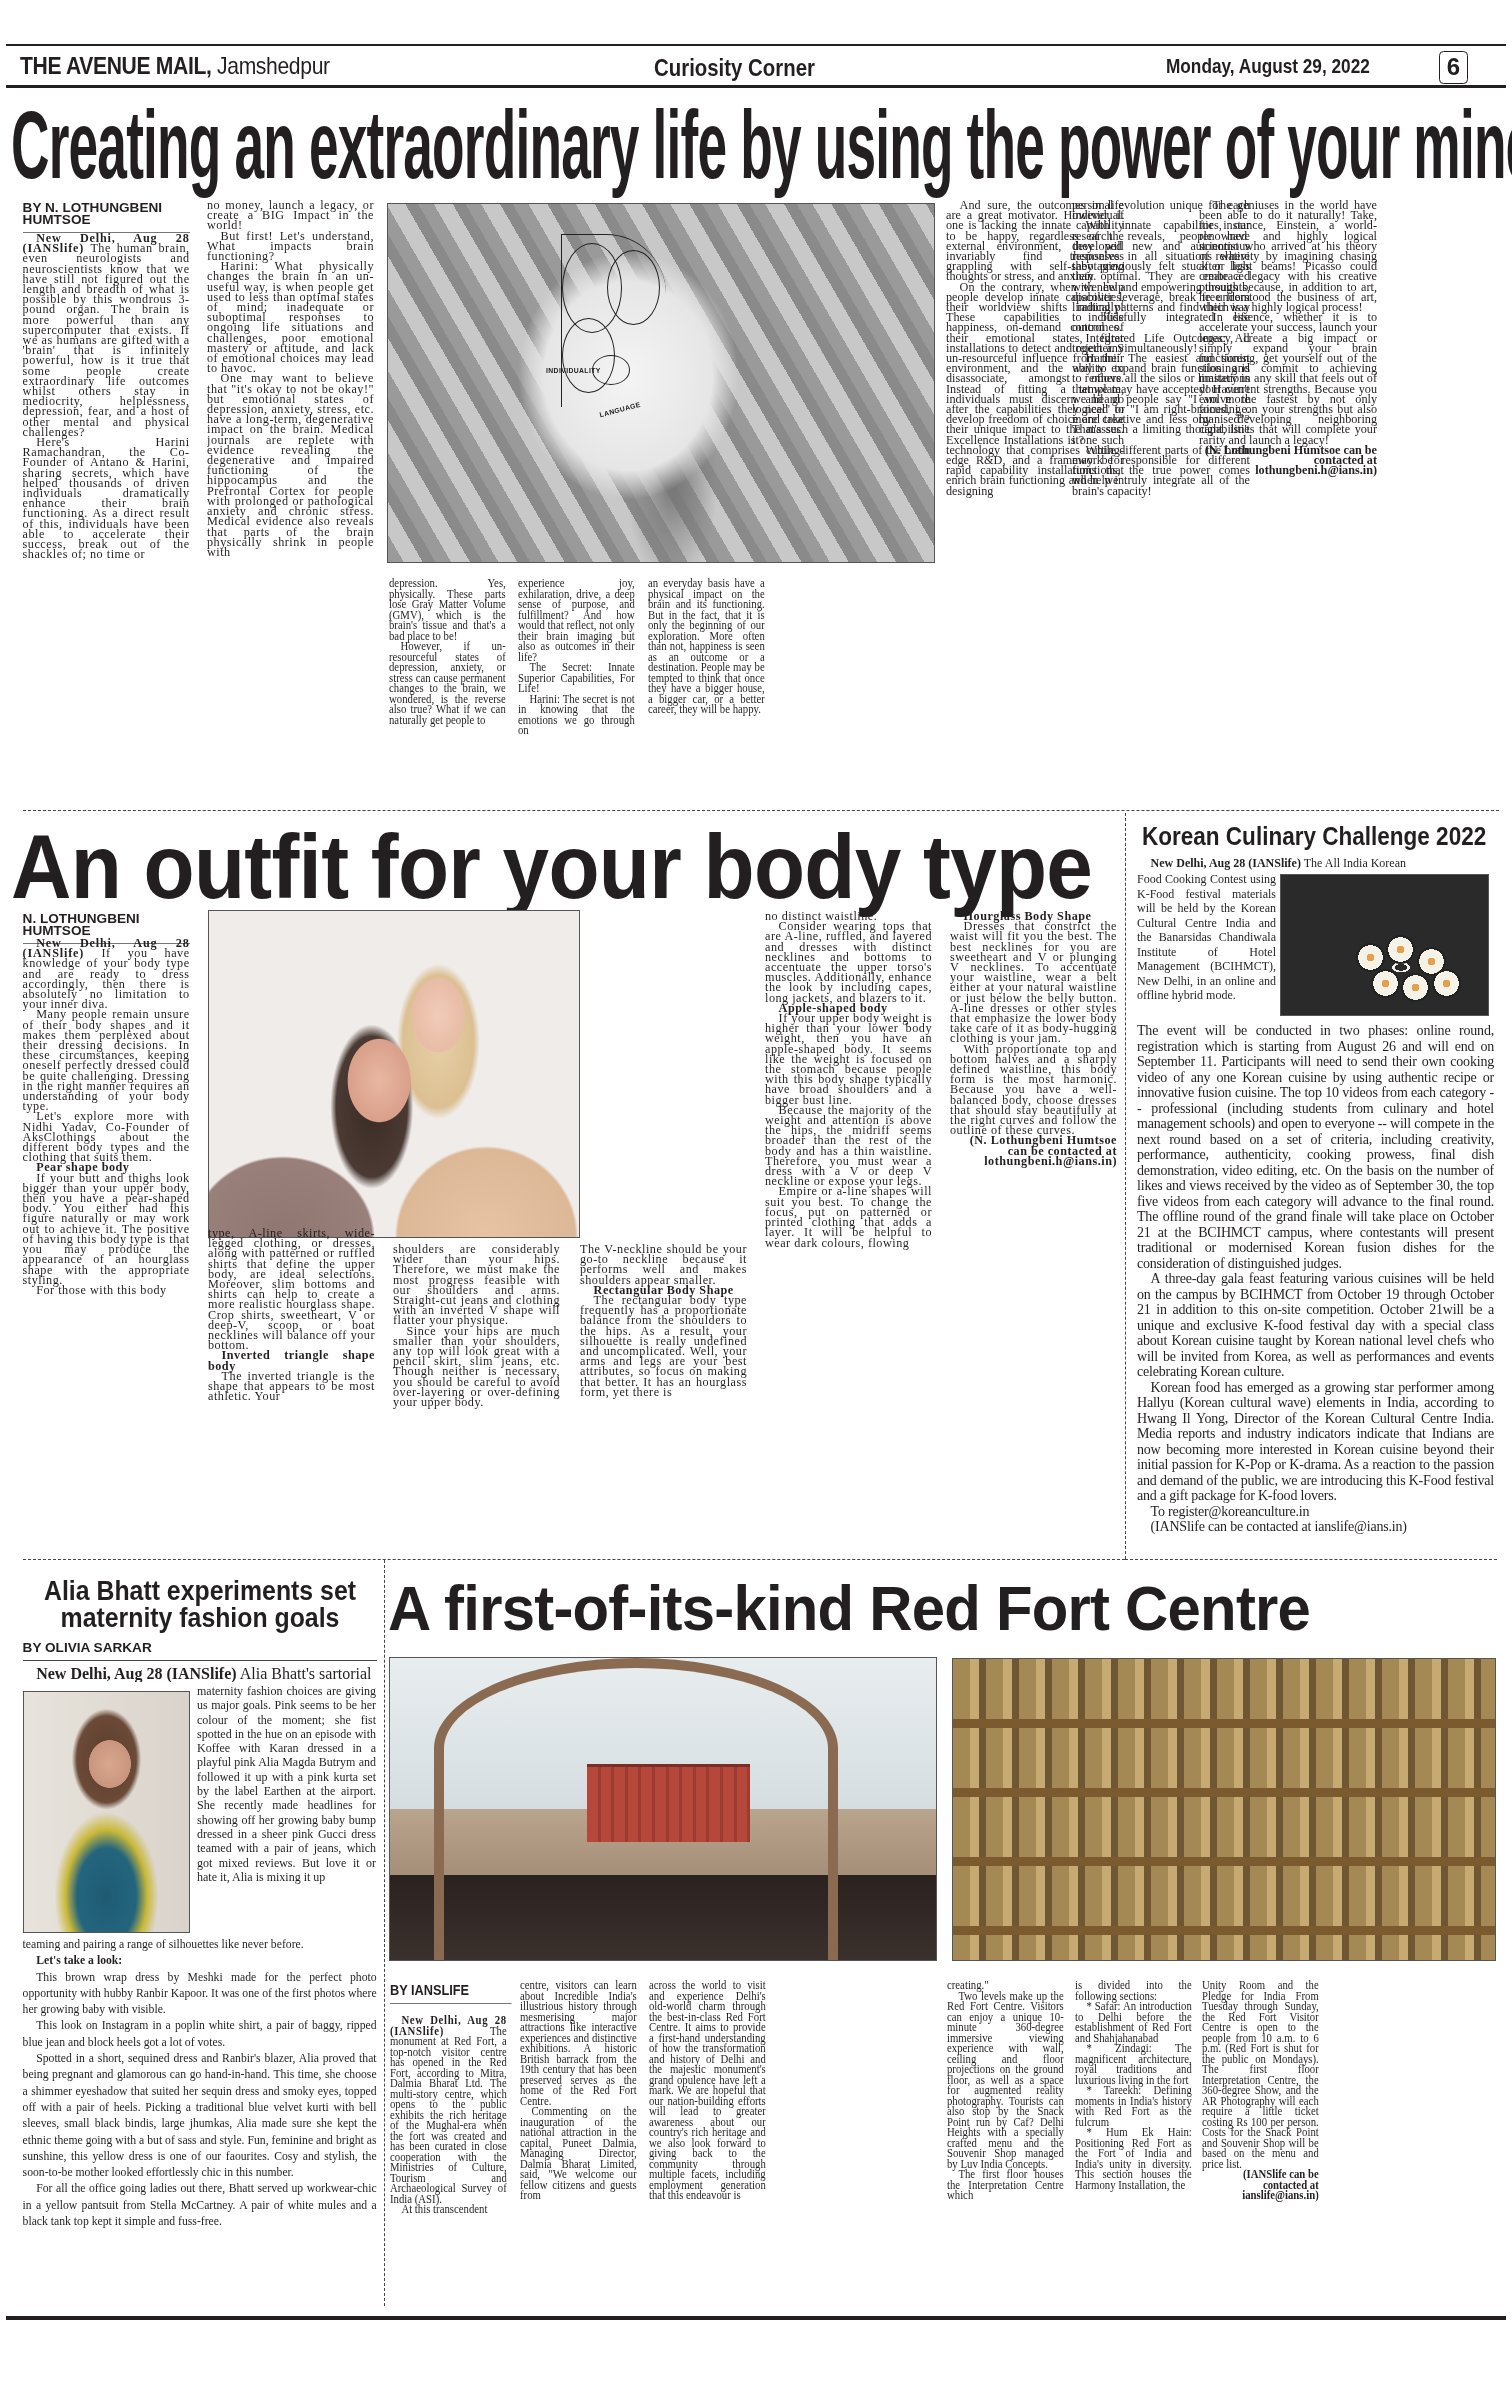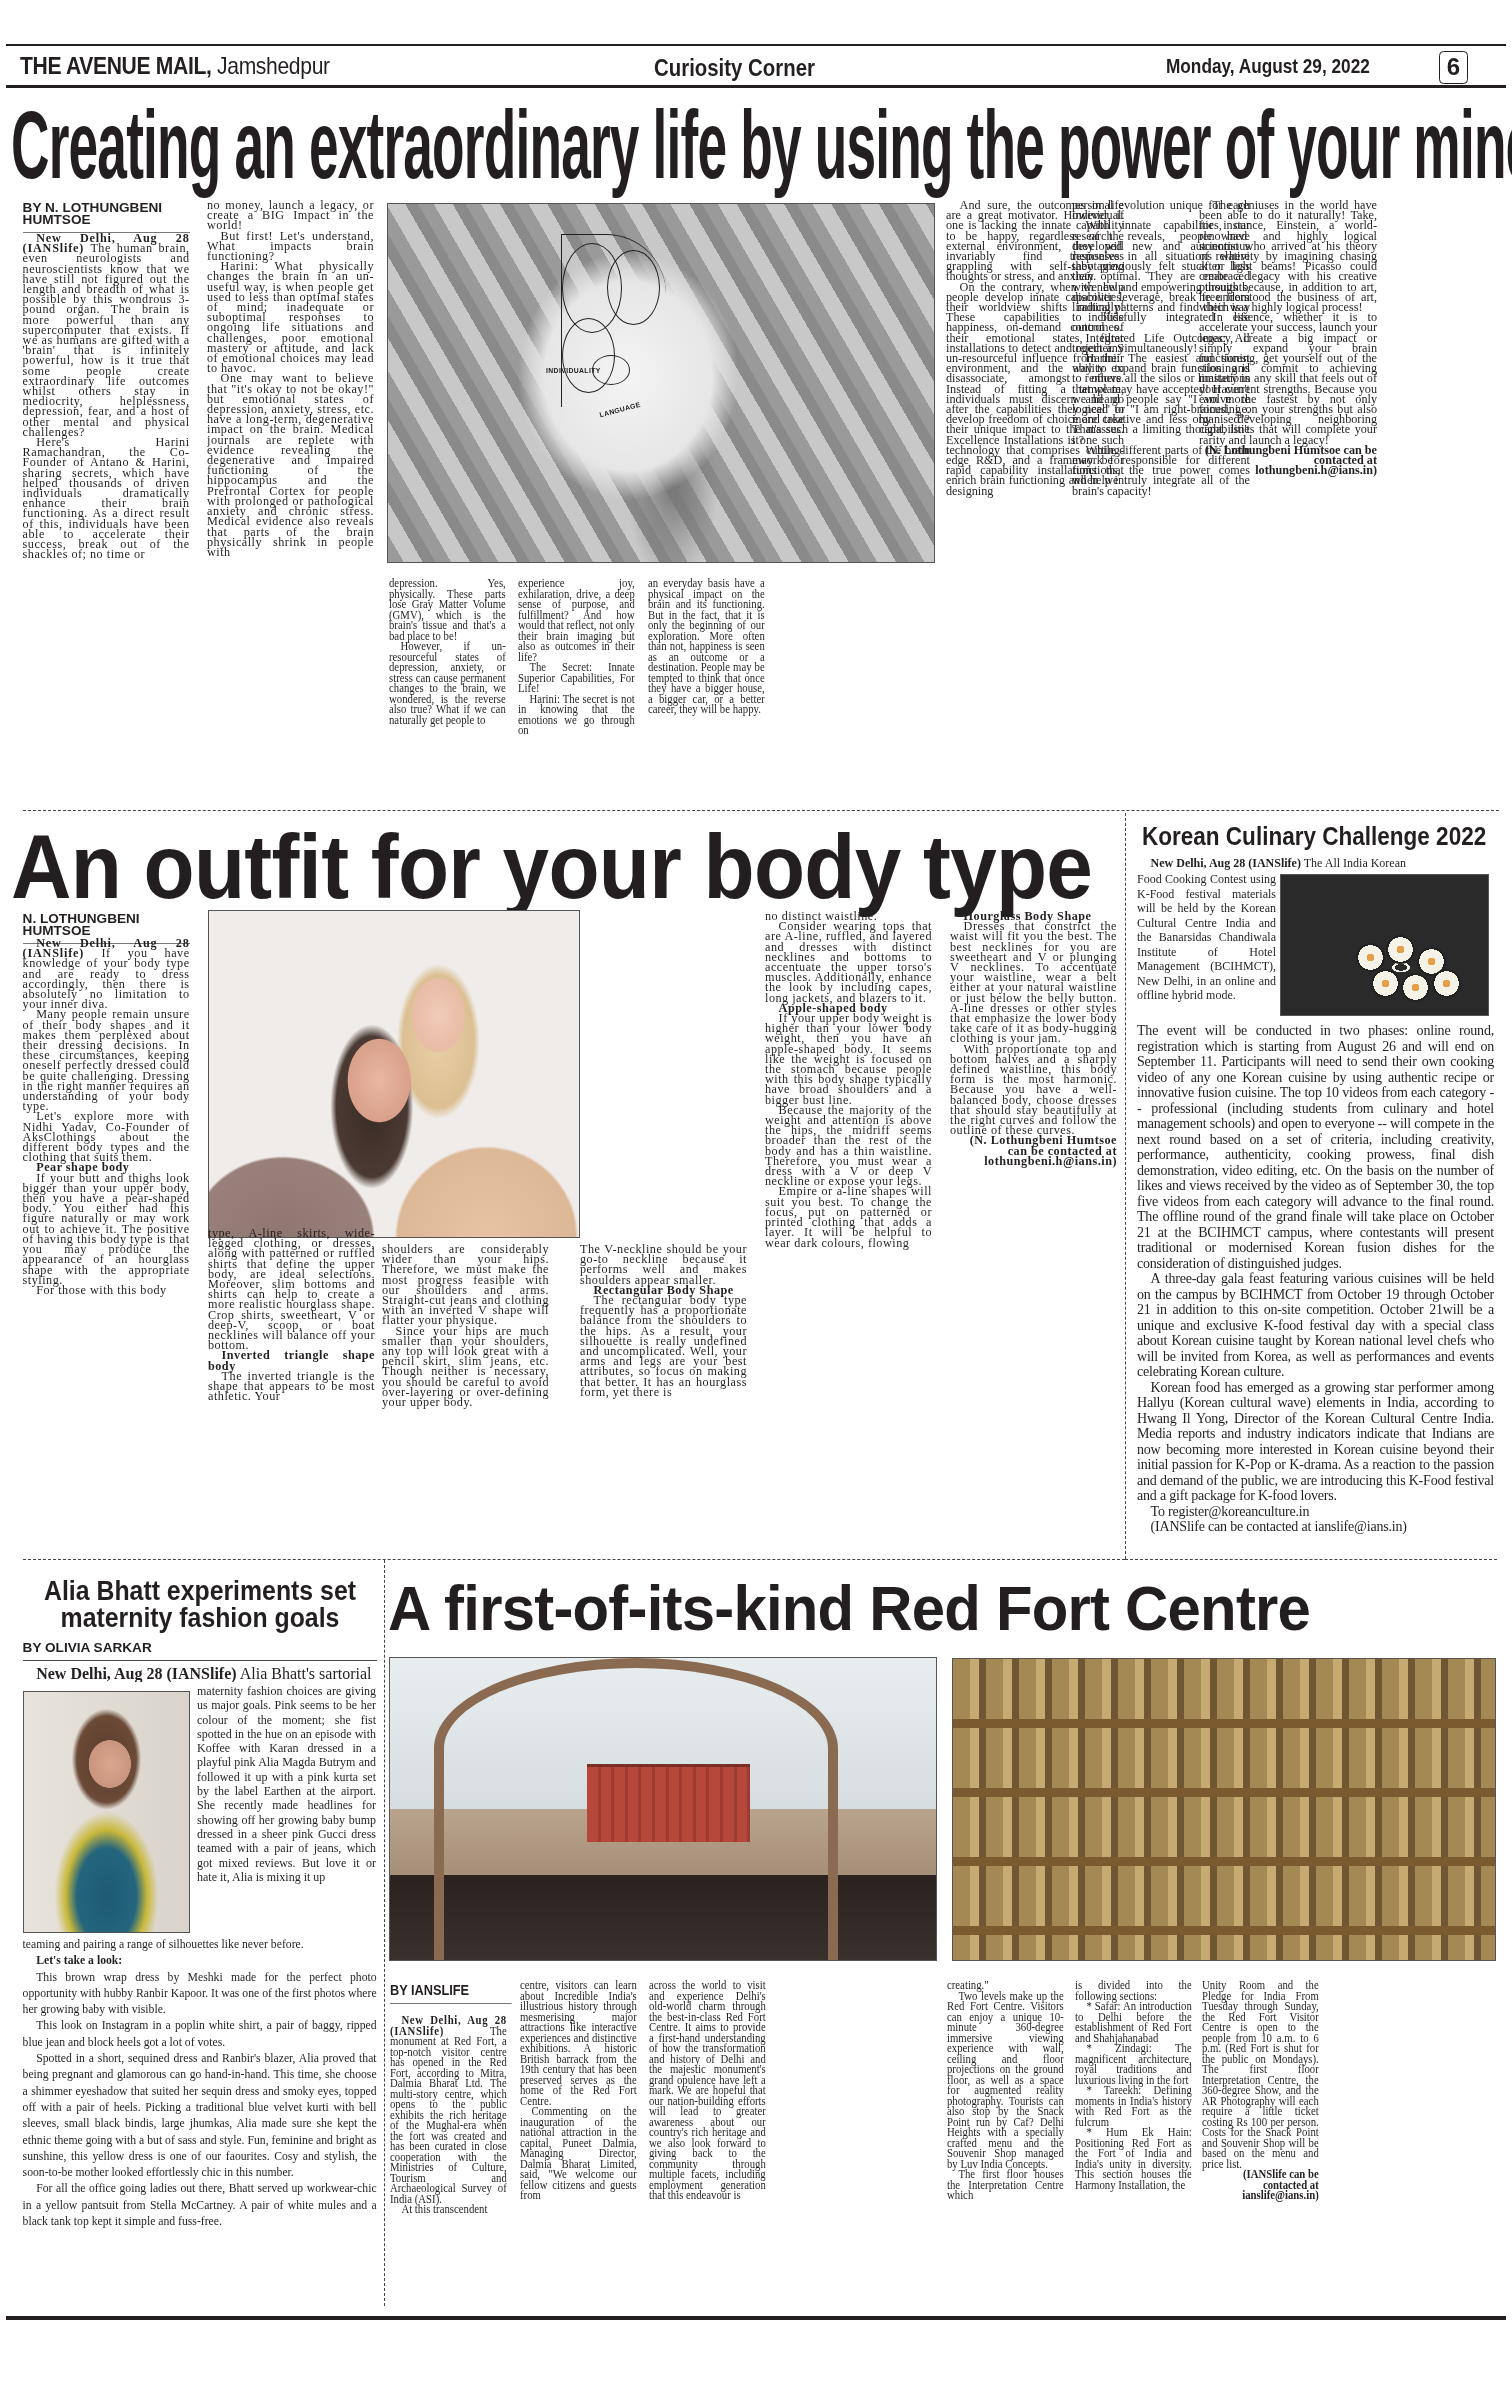--- a/index.html
+++ b/index.html
@@ -174,21 +174,21 @@
     <p>Let's explore more with Nidhi Yadav, Co-Founder of AksClothings about the different body types and the clothing that suits them.</p>
     <p class="sub">Pear shape body</p>
     <p>If your butt and thighs look bigger than your upper body, then you have a pear-shaped body. You either had this figure naturally or may work out to achieve it. The positive of having this body type is that you may produce the appearance of an hourglass shape with the appropriate styling.</p>
     <p>For those with this body</p>
   </div>
 <div class="abs col wide" id="a2c1" style="left:208px; top:1228px; width:167px; height:304px;">
     <p style="text-indent: 0px;">type, A-line skirts, wide-legged clothing, or dresses, along with patterned or ruffled shirts that define the upper body, are ideal selections. Moreover, slim bottoms and shirts can help to create a more realistic hourglass shape. Crop shirts, sweetheart, V or deep-V, scoop, or boat necklines will balance off your bottom.</p>
     <p class="sub">Inverted triangle shape body</p>
     <p>The inverted triangle is the shape that appears to be most athletic. Your</p>
   </div>
-<div class="abs col wide" id="a2c2" style="left:382px; top:1244px; width:167px; height:304px;">
+<div class="abs col wide" id="a2c2" style="left:393px; top:1244px; width:167px; height:304px;">
     <p style="text-indent: 0px;">shoulders are considerably wider than your hips. Therefore, we must make the most progress feasible with our shoulders and arms. Straight-cut jeans and clothing with an inverted V shape will flatter your physique.</p>
     <p>Since your hips are much smaller than your shoulders, any top will look great with a pencil skirt, slim jeans, etc. Though neither is necessary, you should be careful to avoid over-layering or over-defining your upper body.</p>
   </div>
 <div class="abs col wide" id="a2c3" style="left:580px; top:1244px; width:167px; height:304px;">
     <p style="text-indent: 0px;">The V-neckline should be your go-to neckline because it performs well and makes shoulders appear smaller.</p>
     <p class="sub">Rectangular Body Shape</p>
     <p>The rectangular body type frequently has a proportionate balance from the shoulders to the hips. As a result, your silhouette is really undefined and uncomplicated. Well, your arms and legs are your best attributes, so focus on making that better. It has an hourglass form, yet there is</p>
   </div>
 <div class="abs col wide" id="a2c4" style="left:765px; top:911px; width:167px; height:637px;">
     <p style="text-indent: 0px;">no distinct waistline.</p>

